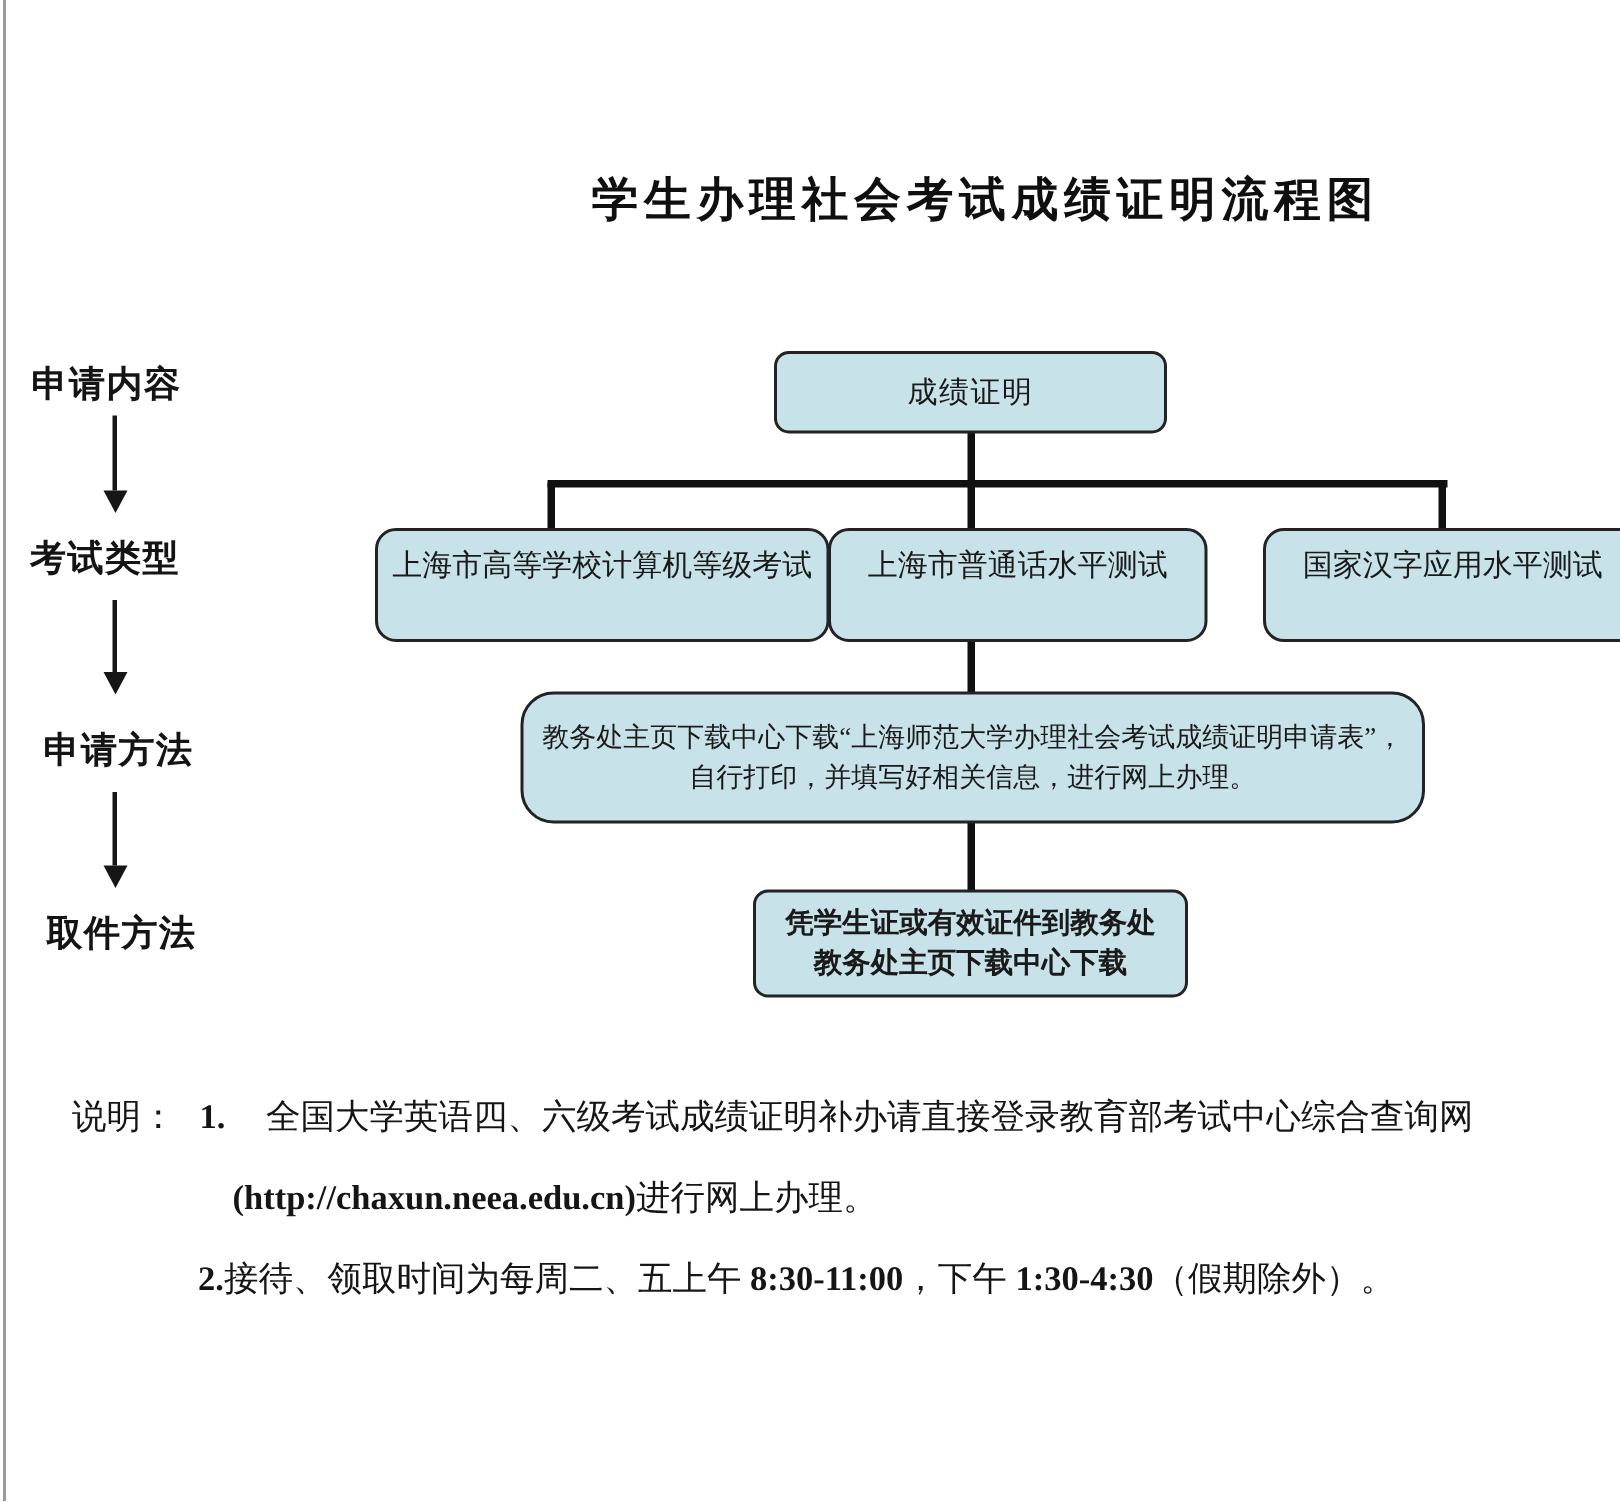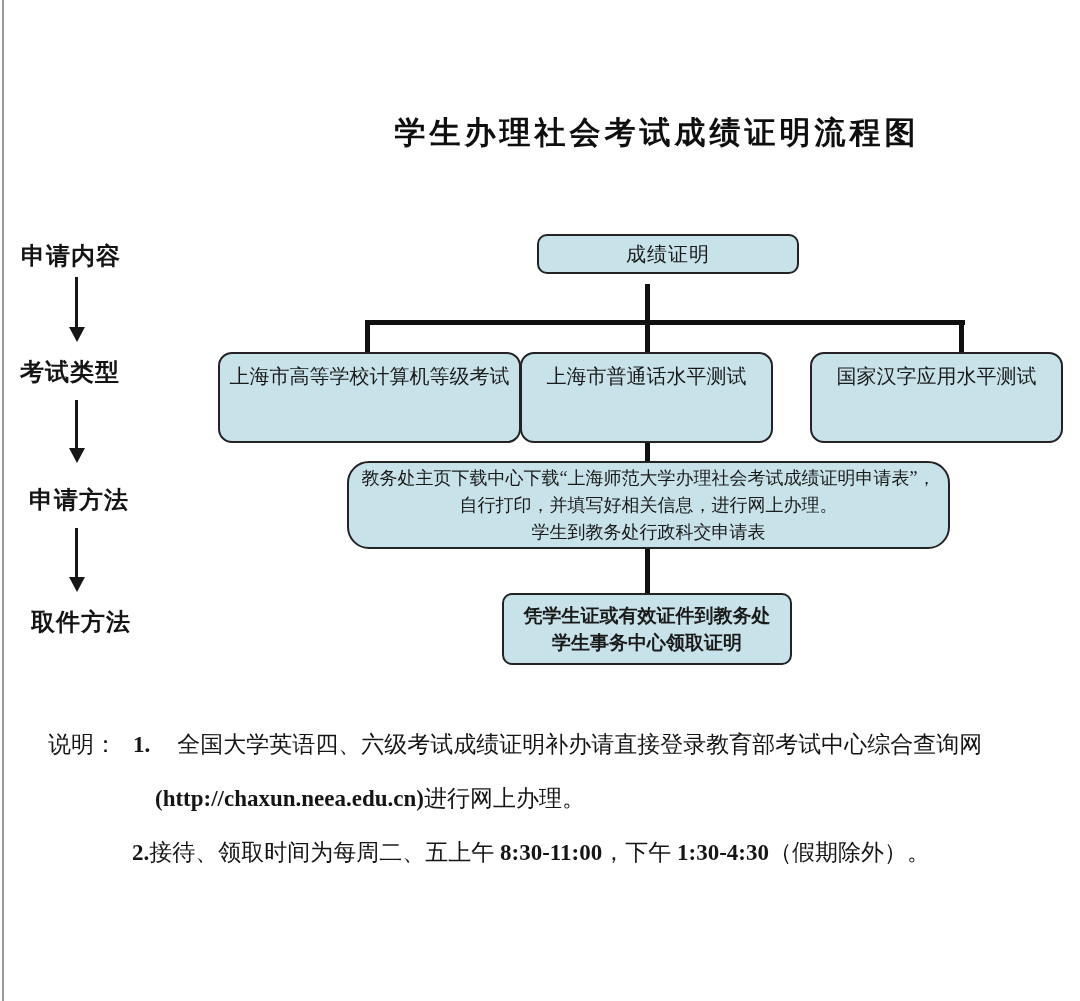--- a/index.html
+++ b/index.html
@@ -42,22 +42,22 @@
   
   .flow-box{
     position:absolute;z-index:2;box-sizing:border-box;
     background:var(--box-fill,#c8e2e9);
     border:2px solid var(--box-border,#232323);
     display:flex;align-items:center;justify-content:center;
     flex-direction:column;
     text-align:center;color:#1a1a1a;
     font-family:"Liberation Serif", serif;
   }
-  .box-top{left:537px;top:234px;width:262px;height:40px;border-radius:10px;font-size:20px;letter-spacing:1px;}
-  .box-exam{top:352px;height:91px;border-radius:14px;font-size:20px;justify-content:flex-start;padding-top:9px;}
+  .box-top{left:516px;top:234px;width:262px;height:55px;border-radius:10px;font-size:20px;letter-spacing:1px;}
+  .box-exam{top:352px;height:76px;border-radius:14px;font-size:20px;justify-content:flex-start;padding-top:9px;margin-left:32px;}
   .box-exam-1{left:218px;width:303px;}
   .box-exam-2{left:520px;width:253px;}
   .box-exam-3{left:810px;width:253px;}
   .box-apply{left:347px;top:461px;width:603px;height:88px;border-radius:22px;font-size:18px;line-height:27px;text-align:right;}
   .box-pickup{left:502px;top:593px;width:290px;height:72px;border-radius:10px;font-size:19px;line-height:27px;font-weight:bold;}
   
   .note-line{
     position:absolute;white-space:nowrap;
     font-size:23px;line-height:25px;color:#151515;
     font-family:"Liberation Serif", serif;
@@ -114,26 +114,25 @@
   <div class="flow-box box-exam box-exam-2">
     <span>上海市普通话水平测试</span>
   </div>
   <div class="flow-box box-exam box-exam-3">
     <span>国家汉字应用水平测试</span>
   </div>
 
   <div class="flow-box box-apply">
     <span>教务处主页下载中心下载“上海师范大学办理社会考试成绩证明申请表”，</span>
     <span>自行打印，并填写好相关信息，进行网上办理。</span>
-    <span>学生到教务处行政科交申请表</span>
   </div>
 
   <div class="flow-box box-pickup">
     <span>凭学生证或有效证件到教务处</span>
-    <span>学生事务中心领取证明</span>
+    <span>教务处主页下载中心下载</span>
   </div>
 
   <div class="note-line" style="left:48px;top:732px">
     <span>说明：</span><b class="num-1">1.</b><span class="gap-after-num">全国大学英语四、六级考试成绩证明补办请直接登录教育部考试中心综合查询网</span>
   </div>
 
   <div class="note-line" style="left:155px;top:786px">
     <b>(http://chaxun.neea.edu.cn)</b><span>进行网上办理。</span>
   </div>
 

